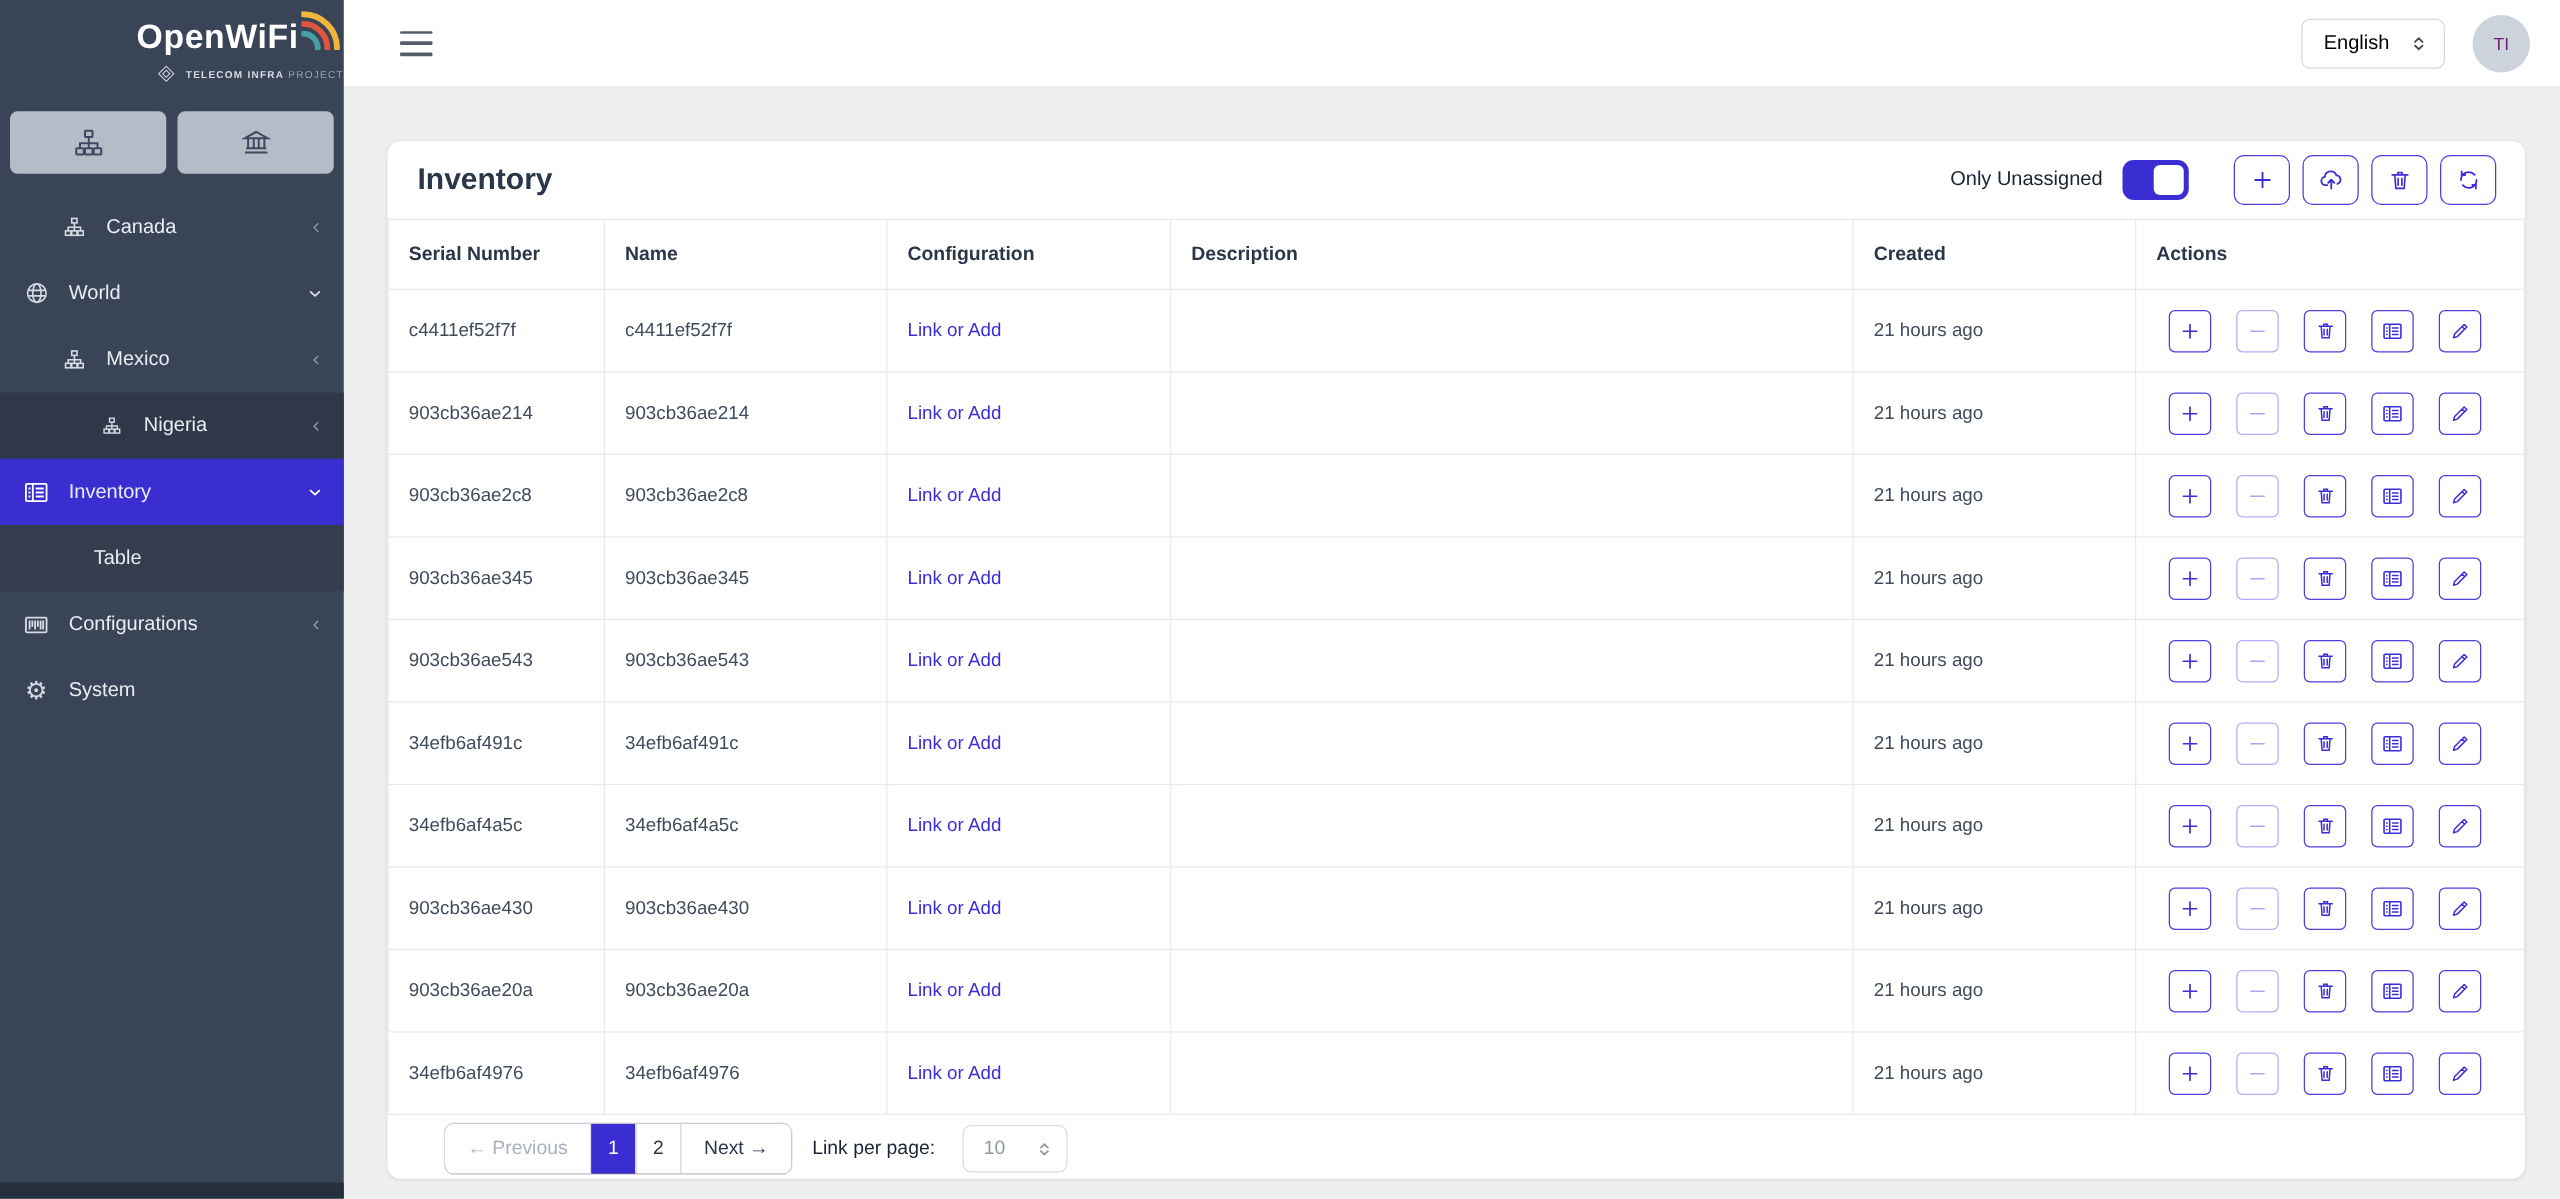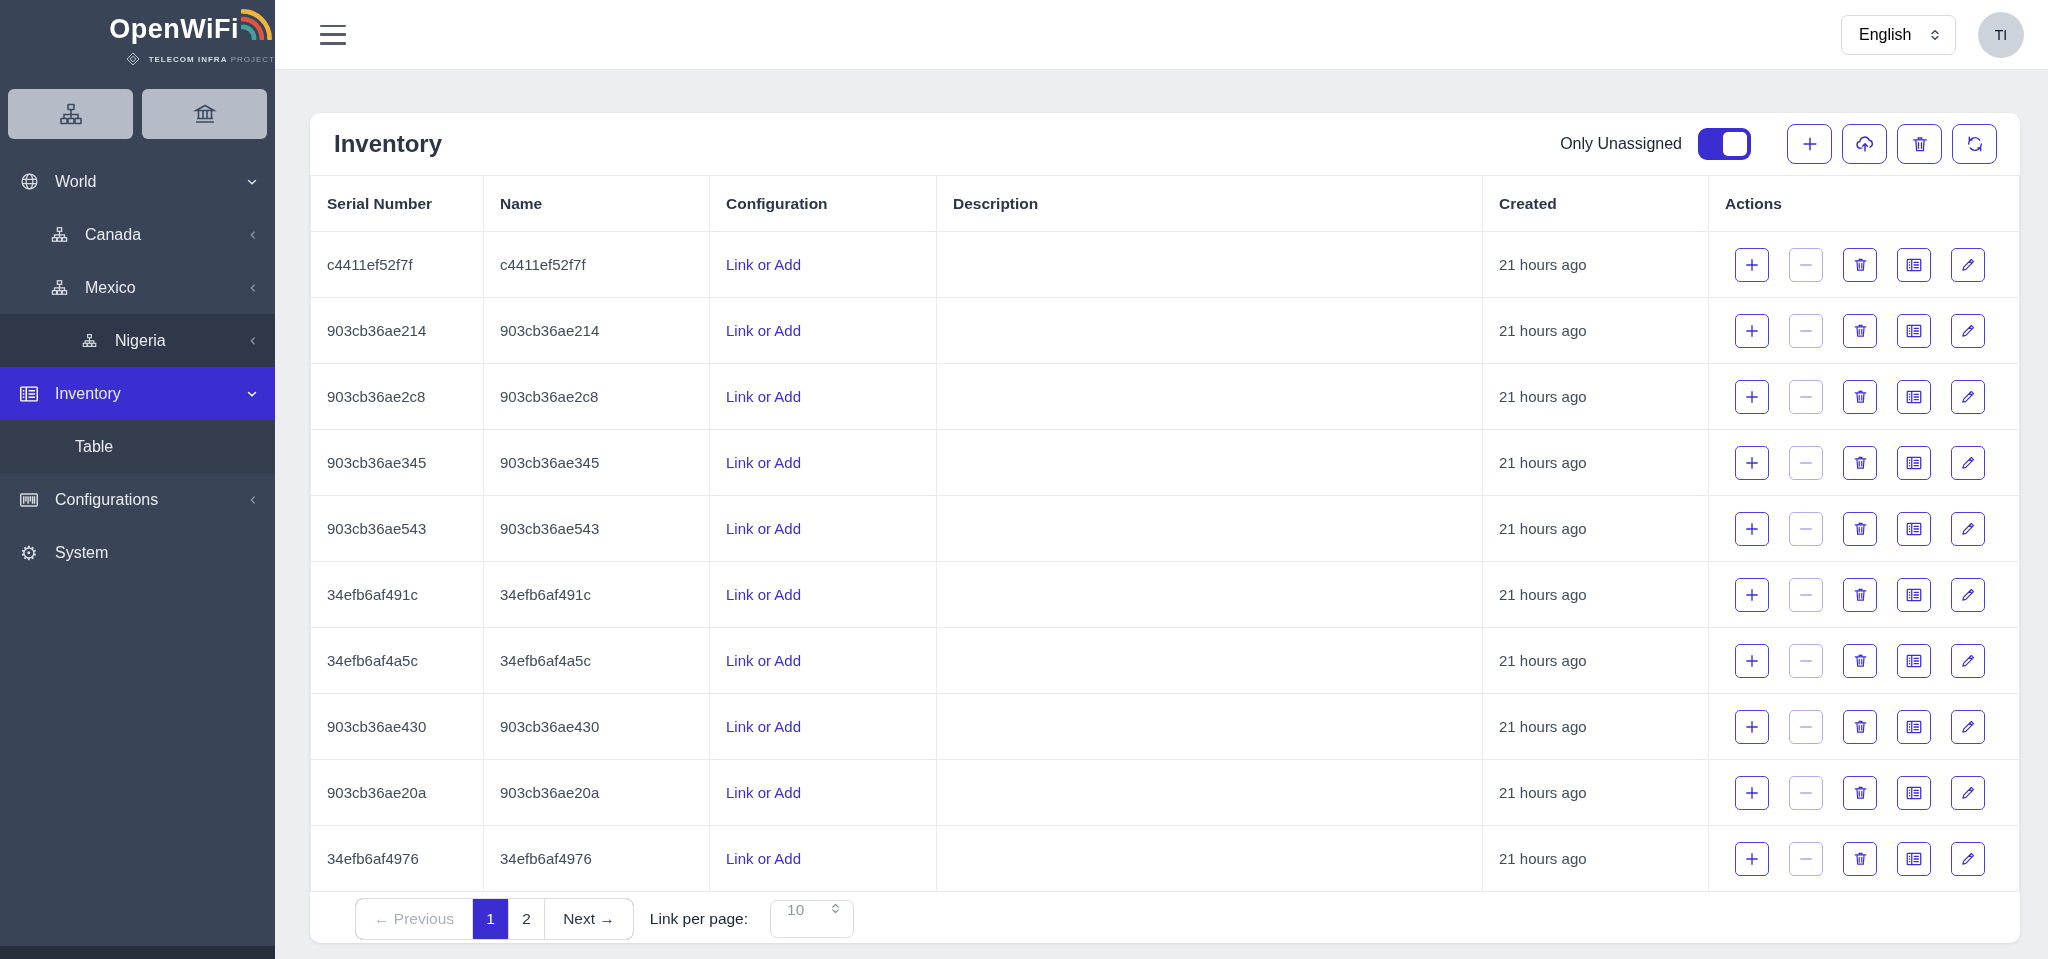--- a/index.html
+++ b/index.html
@@ -35,21 +35,21 @@
   .sidebar-footer { position:absolute; bottom:0; left:0; width:100%; height:13px; background:#262f3e; }
 
   
   .main { flex:1; display:flex; flex-direction:column; height:959px; }
   .topbar { height:70px; background:#ffffff; border-bottom:1px solid #e4e7eb; display:flex; align-items:center; }
   .hamburger { margin-left:45px; width:26px; height:20px; display:flex; flex-direction:column; justify-content:space-between; background:none; border:none; cursor:pointer; }
   .hamburger span { display:block; height:2.5px; width:26px; background:#555d6b; border-radius:1px; }
   .topbar-right { margin-left:auto; display:flex; align-items:center; gap:22px; margin-right:24px; }
   .lang-select { width:115px; height:40px; border:1px solid #d5d9e0; border-radius:7px; background:#fff; display:flex; align-items:center; justify-content:space-between; padding:0 12px 0 17px; color:#000000; font-size:16px; cursor:pointer; }
   .stepper { color:#3f4a5a; }
-  .avatar { width:46px; height:46px; border-radius:50%; background:#ccd3da; color:#0f172a; font-size:14px; display:flex; align-items:center; justify-content:center; }
+  .avatar { width:46px; height:46px; border-radius:50%; background:#ccd3da; color:#701a75; font-size:14px; display:flex; align-items:center; justify-content:center; }
 
   .content { flex:1; padding:43px 28px 16px 35px; background:#eceef0; }
   .card { background:#ffffff; border-radius:10px; box-shadow:0 1px 3px rgba(20,30,50,.10); height:830px; display:flex; flex-direction:column; }
   .card-header { height:62px; display:flex; align-items:center; padding:0 23px 0 24px; }
   .page-title { font-size:24px; font-weight:bold; color:#2b3649; }
   .header-controls { margin-left:auto; display:flex; align-items:center; }
   .toggle-label { font-size:16px; color:#1a2433; }
   .toggle { width:53px; height:32px; background:#3a2dd2; border-radius:9px; position:relative; margin:0 26px 0 16px; cursor:pointer; }
   .toggle-knob { position:absolute; top:4px; right:4px; width:24px; height:24px; background:#ffffff; border-radius:5px; }
   .hbtn { width:45px; height:40px; border:1.3px solid #4b3fe0; background:#fff; border-radius:8px; color:#3b2ed8; display:flex; align-items:center; justify-content:center; cursor:pointer; margin-left:10px; }
@@ -69,21 +69,21 @@
 
   
   .pag-bar { display:flex; align-items:center; padding:6px 0 0 24px; }
   .pag-group { display:flex; border:1px solid #d9dde3; border-radius:8px; overflow:hidden; height:42px; background:#737373;margin-left:21px; }
   .pag-item { display:flex; align-items:center; justify-content:center; font-size:15.5px; padding:0 18px; border-right:1px solid #d9dde3; background:#fff; color:#2b3649; cursor:pointer; border-top:none;border-bottom:none;border-left:none; }
   .pag-item:last-child { border-right:none; }
   .pag-prev { color:#a9b0bc; }
   .pag-page { width:36px; padding:0; }
   .pag-active { background:#3a2dd2; color:#ffffff; }
   .ipp-label { margin-left:16px; font-size:15.5px; color:#1a2433; font-weight:500; }
-  .ipp-select { margin-left:22px; width:84px; height:38px; border:1px solid #d9dde3; border-radius:7px; background:#fff; display:flex; align-items:flex-start; justify-content:space-between; padding:0 10px 0 16px; color:#8d97a5; font-size:15.5px; cursor:pointer; }
+  .ipp-select { margin-left:22px; width:84px; height:38px; border:1px solid #d9dde3; border-radius:7px; background:#fff; display:flex; align-items:center; justify-content:space-between; padding:0 10px 0 16px; color:#8d97a5; font-size:15.5px; cursor:pointer; }
   svg { display:block; }
 </style>
 </head>
 <body>
 
 <div class="sidebar">
   <div class="logo-block">
     <div class="logo-row">
       <span class="logo-title">OpenWiFi</span>
       <span class="logo-arcs">
@@ -123,50 +123,50 @@
       <span>
         <svg width="24" height="24" viewBox="0 0 24 24" fill="none" stroke="currentColor" stroke-width="1.6">
           <path d="M3 8.5l9-5 9 5H3z"></path>
             <path d="M5.5 8.5v8M10 8.5v8M14 8.5v8M18.5 8.5v8M4 16.5h16M3 20h18"></path>
         </svg>
       </span>
     </button>
   </div>
 
   <div class="tree">
-    <div class="tree-item ind-0">
-      <span class="ico">
-        <svg width="21" height="21" viewBox="0 0 24 24" fill="none" stroke="currentColor" stroke-width="1.5">
-          <circle cx="12" cy="12" r="8.5"></circle>
-            <ellipse cx="12" cy="12" rx="3.8" ry="8.5"></ellipse>
-            <path d="M4.2 9.5h15.6M4.2 14.5h15.6"></path>
-        </svg>
-      </span>
-      <span class="lbl">World</span>
-      <span class="chev chev-down">
-        <svg width="14" height="14" viewBox="0 0 24 24" fill="none" stroke="currentColor" stroke-width="2.4" stroke-linecap="round">
-            <path d="M6 9.5l6 5.5 6-5.5"></path>
-          </svg>
-      </span>
-    </div>
-
     <div class="tree-item ind-1">
       <span class="ico">
         <svg width="17" height="17" viewBox="0 0 24 24" fill="none" stroke="currentColor" stroke-width="1.8">
           <rect x="9" y="2.5" width="6" height="5"></rect>
             <rect x="2" y="16.5" width="6" height="5"></rect>
             <rect x="9" y="16.5" width="6" height="5"></rect>
             <rect x="16" y="16.5" width="6" height="5"></rect>
           <path d="M12 7.5v5M5 16.5v-4h14v4M12 12.5v4"></path>
         </svg>
       </span>
       <span class="lbl">Canada</span>
       <span class="chev chev-left">
         <svg width="12" height="12" viewBox="0 0 24 24" fill="none" stroke="currentColor" stroke-width="2.4" stroke-linecap="round">
             <path d="M14.5 6l-6 6 6 6"></path>
+          </svg>
+      </span>
+    </div>
+
+    <div class="tree-item ind-0">
+      <span class="ico">
+        <svg width="21" height="21" viewBox="0 0 24 24" fill="none" stroke="currentColor" stroke-width="1.5">
+          <circle cx="12" cy="12" r="8.5"></circle>
+            <ellipse cx="12" cy="12" rx="3.8" ry="8.5"></ellipse>
+            <path d="M4.2 9.5h15.6M4.2 14.5h15.6"></path>
+        </svg>
+      </span>
+      <span class="lbl">World</span>
+      <span class="chev chev-down">
+        <svg width="14" height="14" viewBox="0 0 24 24" fill="none" stroke="currentColor" stroke-width="2.4" stroke-linecap="round">
+            <path d="M6 9.5l6 5.5 6-5.5"></path>
           </svg>
       </span>
     </div>
 
     <div class="tree-item ind-1">
       <span class="ico">
         <svg width="17" height="17" viewBox="0 0 24 24" fill="none" stroke="currentColor" stroke-width="1.8">
           <rect x="9" y="2.5" width="6" height="5"></rect>
             <rect x="2" y="16.5" width="6" height="5"></rect>
             <rect x="9" y="16.5" width="6" height="5"></rect>

